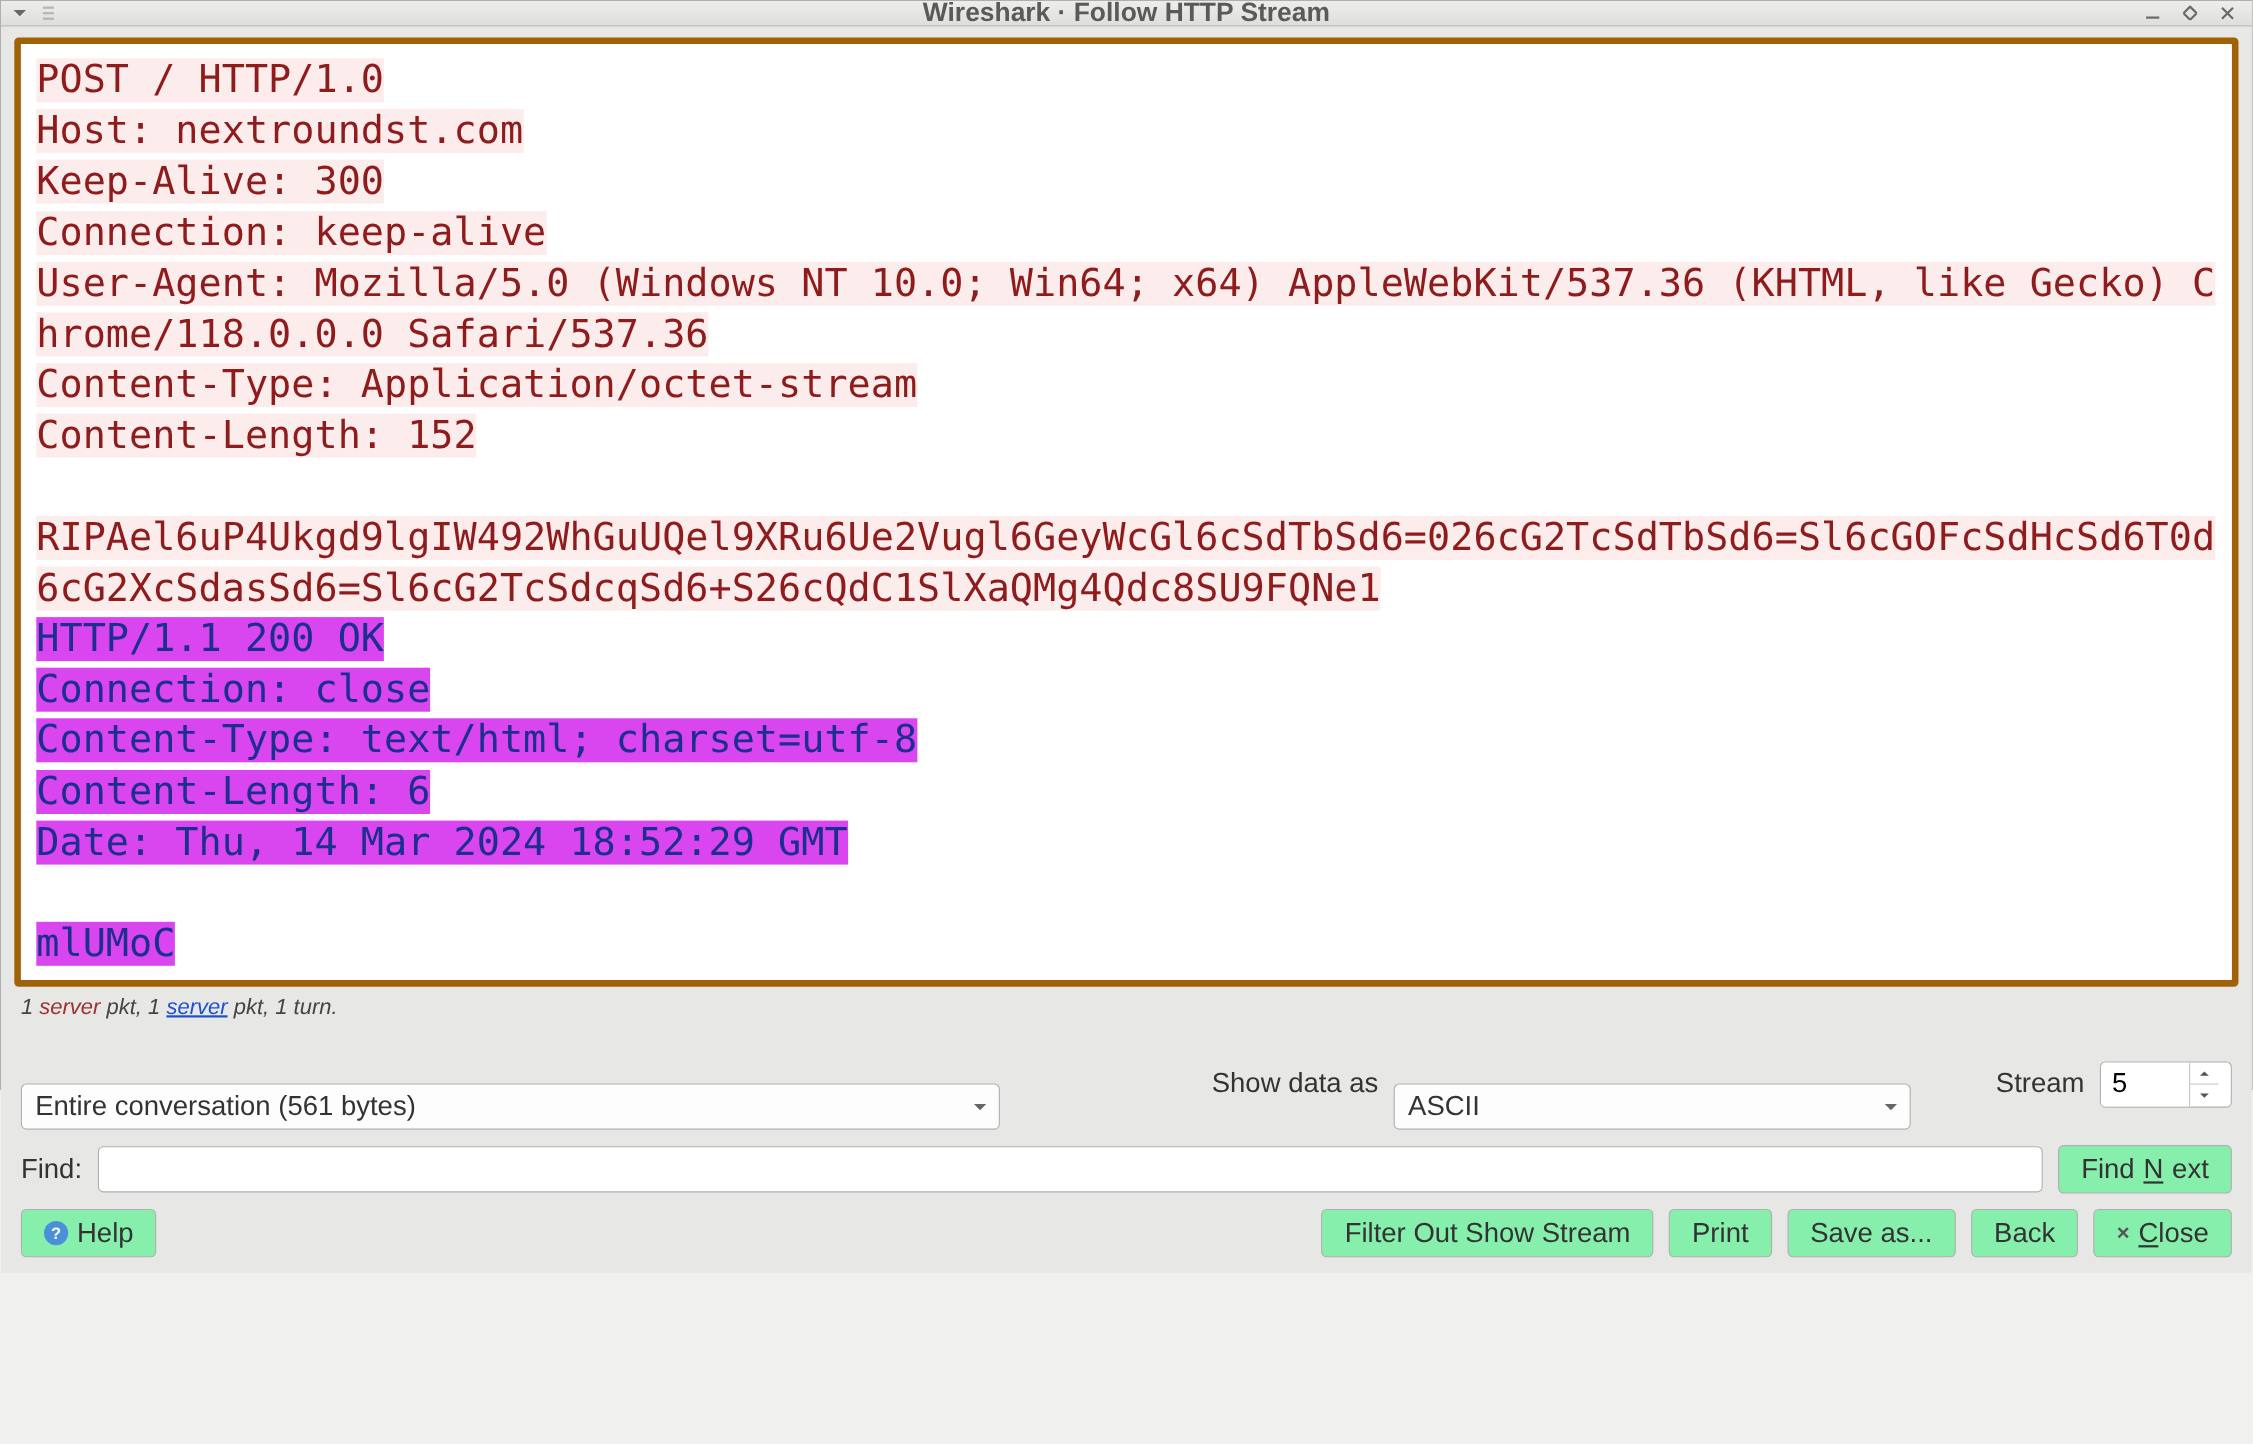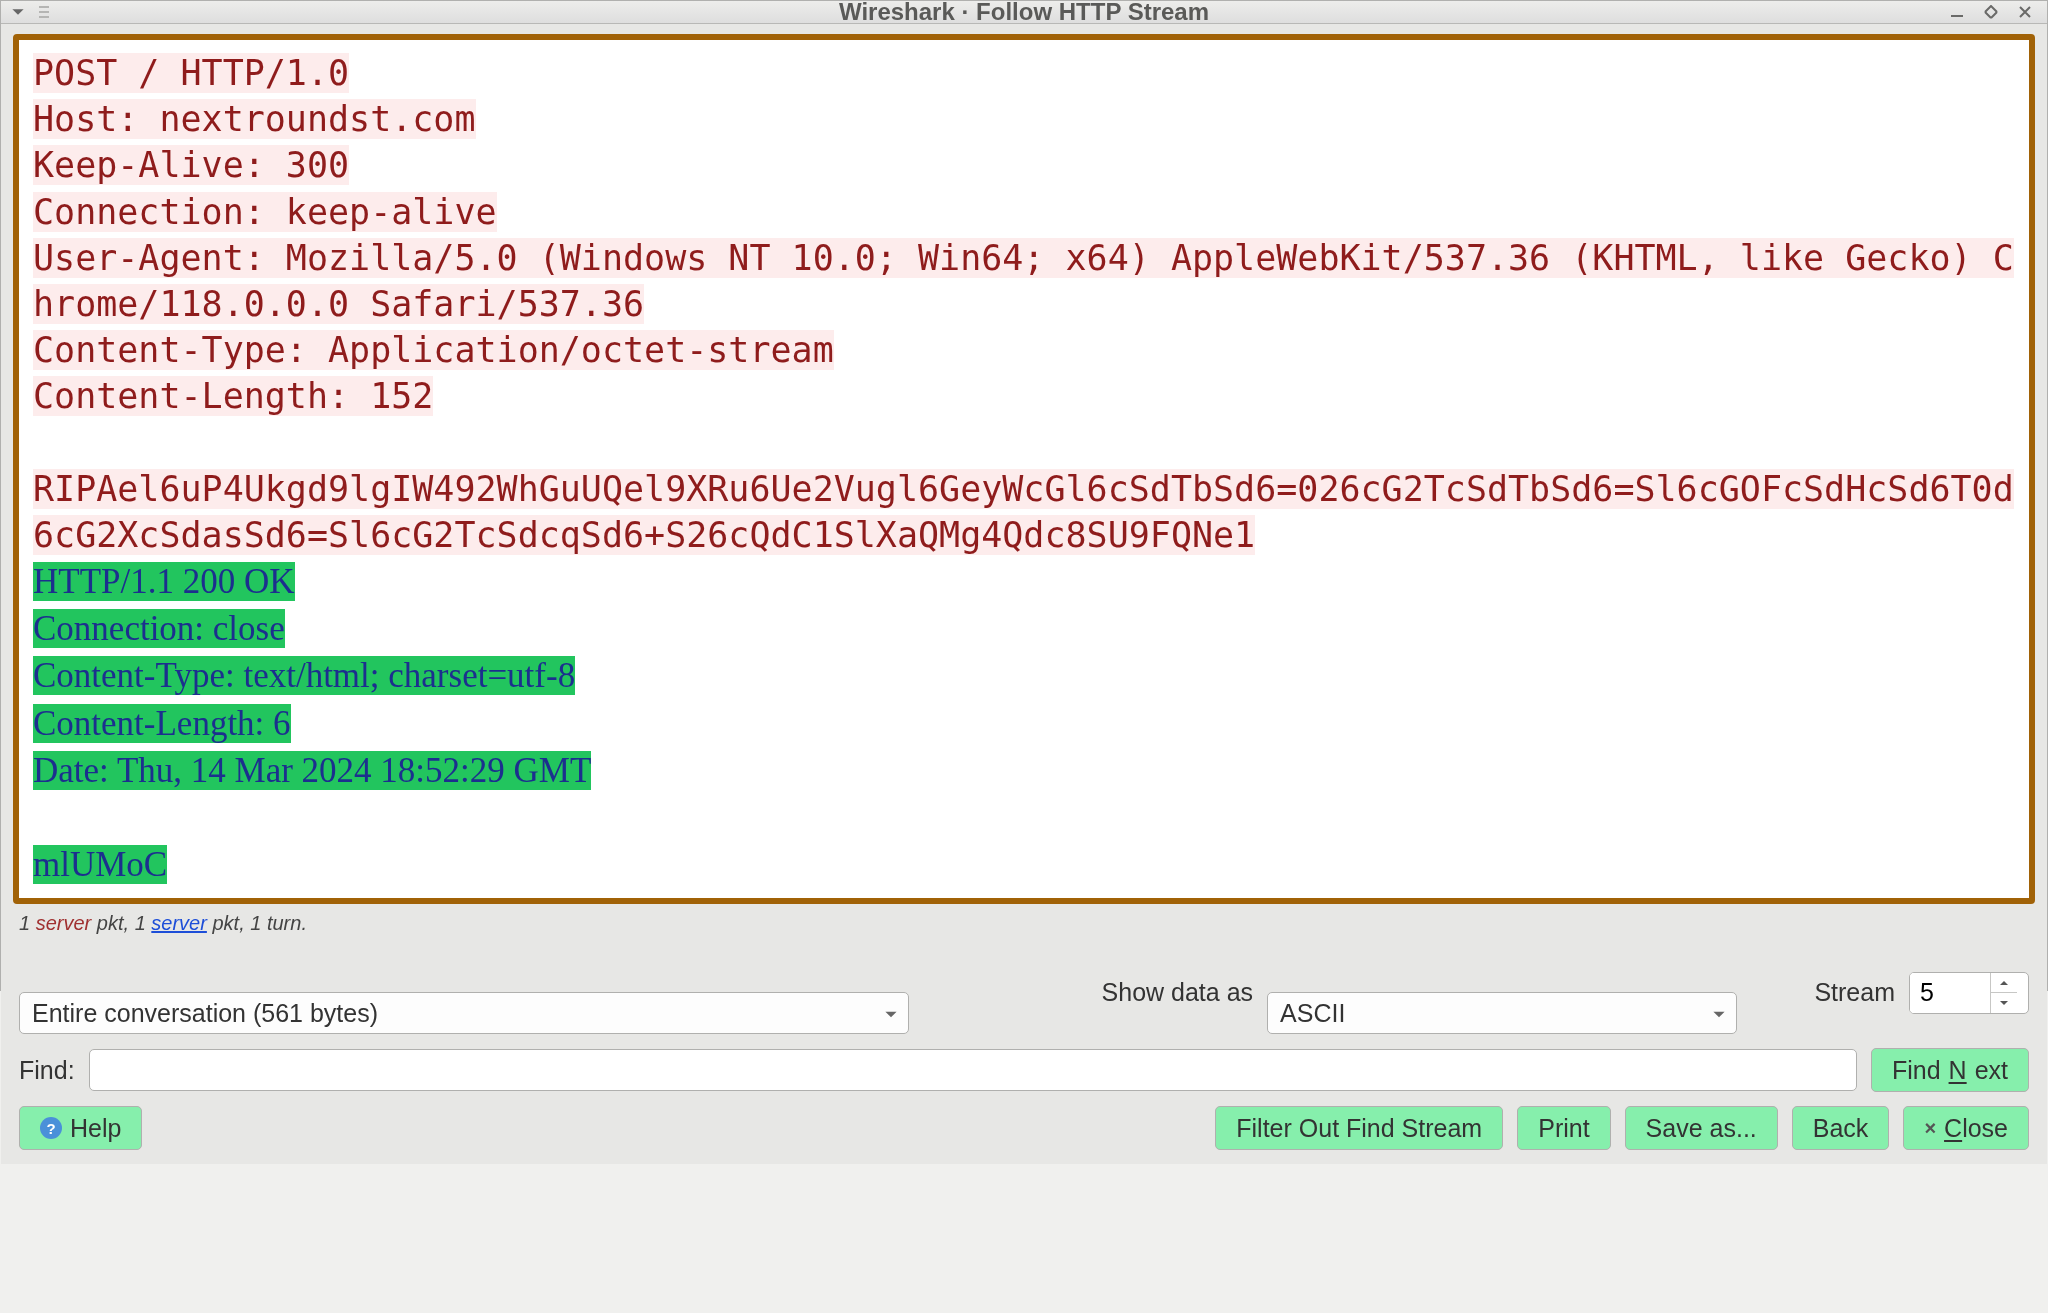--- a/index.html
+++ b/index.html
@@ -9,21 +9,21 @@
   .title-dropdown { width:22px; height:22px; margin-left:6px; display:flex; align-items:center; justify-content:center; color:#555; }
   .title-dropdown svg { width:14px; height:14px; }
   .title-grip { margin-left:10px; width:10px; height:18px; display:flex; flex-direction:column; justify-content:space-evenly; }
   .title-grip div { height:2px; background:#b5b5b3; }
   .title-text { position:absolute; left:0; right:0; text-align:center; font-weight:bold; color:#5a5a58; font-size:24px; pointer-events:none; }
   .title-btns { margin-left:auto; display:flex; align-items:center; gap:14px; margin-right:12px; color:#6a6a68; }
   .title-btns span { width:20px; height:20px; display:flex; align-items:center; justify-content:center; cursor:pointer; font-size:20px; }
   .content { flex:1; display:flex; flex-direction:column; padding:10px 12px 10px 12px; gap:6px; background:#e7e7e5; }
   .stream-box { flex:1; background:#ffffff; border:6px solid #a16207; border-radius:4px; padding:10px 14px; overflow:auto; font-family: "DejaVu Sans Mono","Liberation Mono", monospace; font-size:35px; line-height:1.32; white-space:pre-wrap; word-break:break-all; }
   .req { color:#8f1c1c; background:#fdecec; }
-  .resp { color:#1c2f8e; background:#22c55e;font-family:Liberation Serif, serif; }
+  .resp { color:#1c2f8e; background:#d946ef; }
   .status-row { font-style:italic; font-size:20px; color:#444; padding:2px 6px 6px 6px; }
   .status-row .client { color:#a03030; }
   .status-row .server { color:#1d4ed8;text-decoration:underline; }
   .row { display:flex; align-items:center; gap:14px; padding:4px 6px; }
   label.plain { font-size:25px; color:#333; white-space:nowrap; }
   .combo { position:relative; display:flex; align-items:center; background:#fdfdfd; border:1px solid #b0b0ae; border-radius:5px; height:42px; font-size:25px; color:#333;margin-top:41px; }
   .combo .combo-text { padding:0 38px 0 12px; flex:1; white-space:nowrap; overflow:hidden; }
   .combo .combo-arrow { position:absolute; right:10px; top:50%; transform:translateY(-50%); color:#666; }
   .combo .combo-arrow svg { width:14px; height:14px; }
   .spinbox { display:flex; align-items:stretch; border:1px solid #b0b0ae; border-radius:5px; background:#fff; height:42px; width:120px; overflow:hidden; }
@@ -141,21 +141,21 @@
         </button>
     </div>
 
     <div class="row">
       <button class="btn">
         <span class="help-icon">?</span>
         <span>Help</span>
       </button>
       <div style="flex:1"></div>
       <button class="btn">
-          <span>Filter Out Find Stream</span>
+          <span>Filter Out Show Stream</span>
         </button>
       <button class="btn">
           <span>Print</span>
         </button>
       <button class="btn">
           <span>Save as...</span>
         </button>
       <button class="btn">
           <span>Back</span>
         </button>

